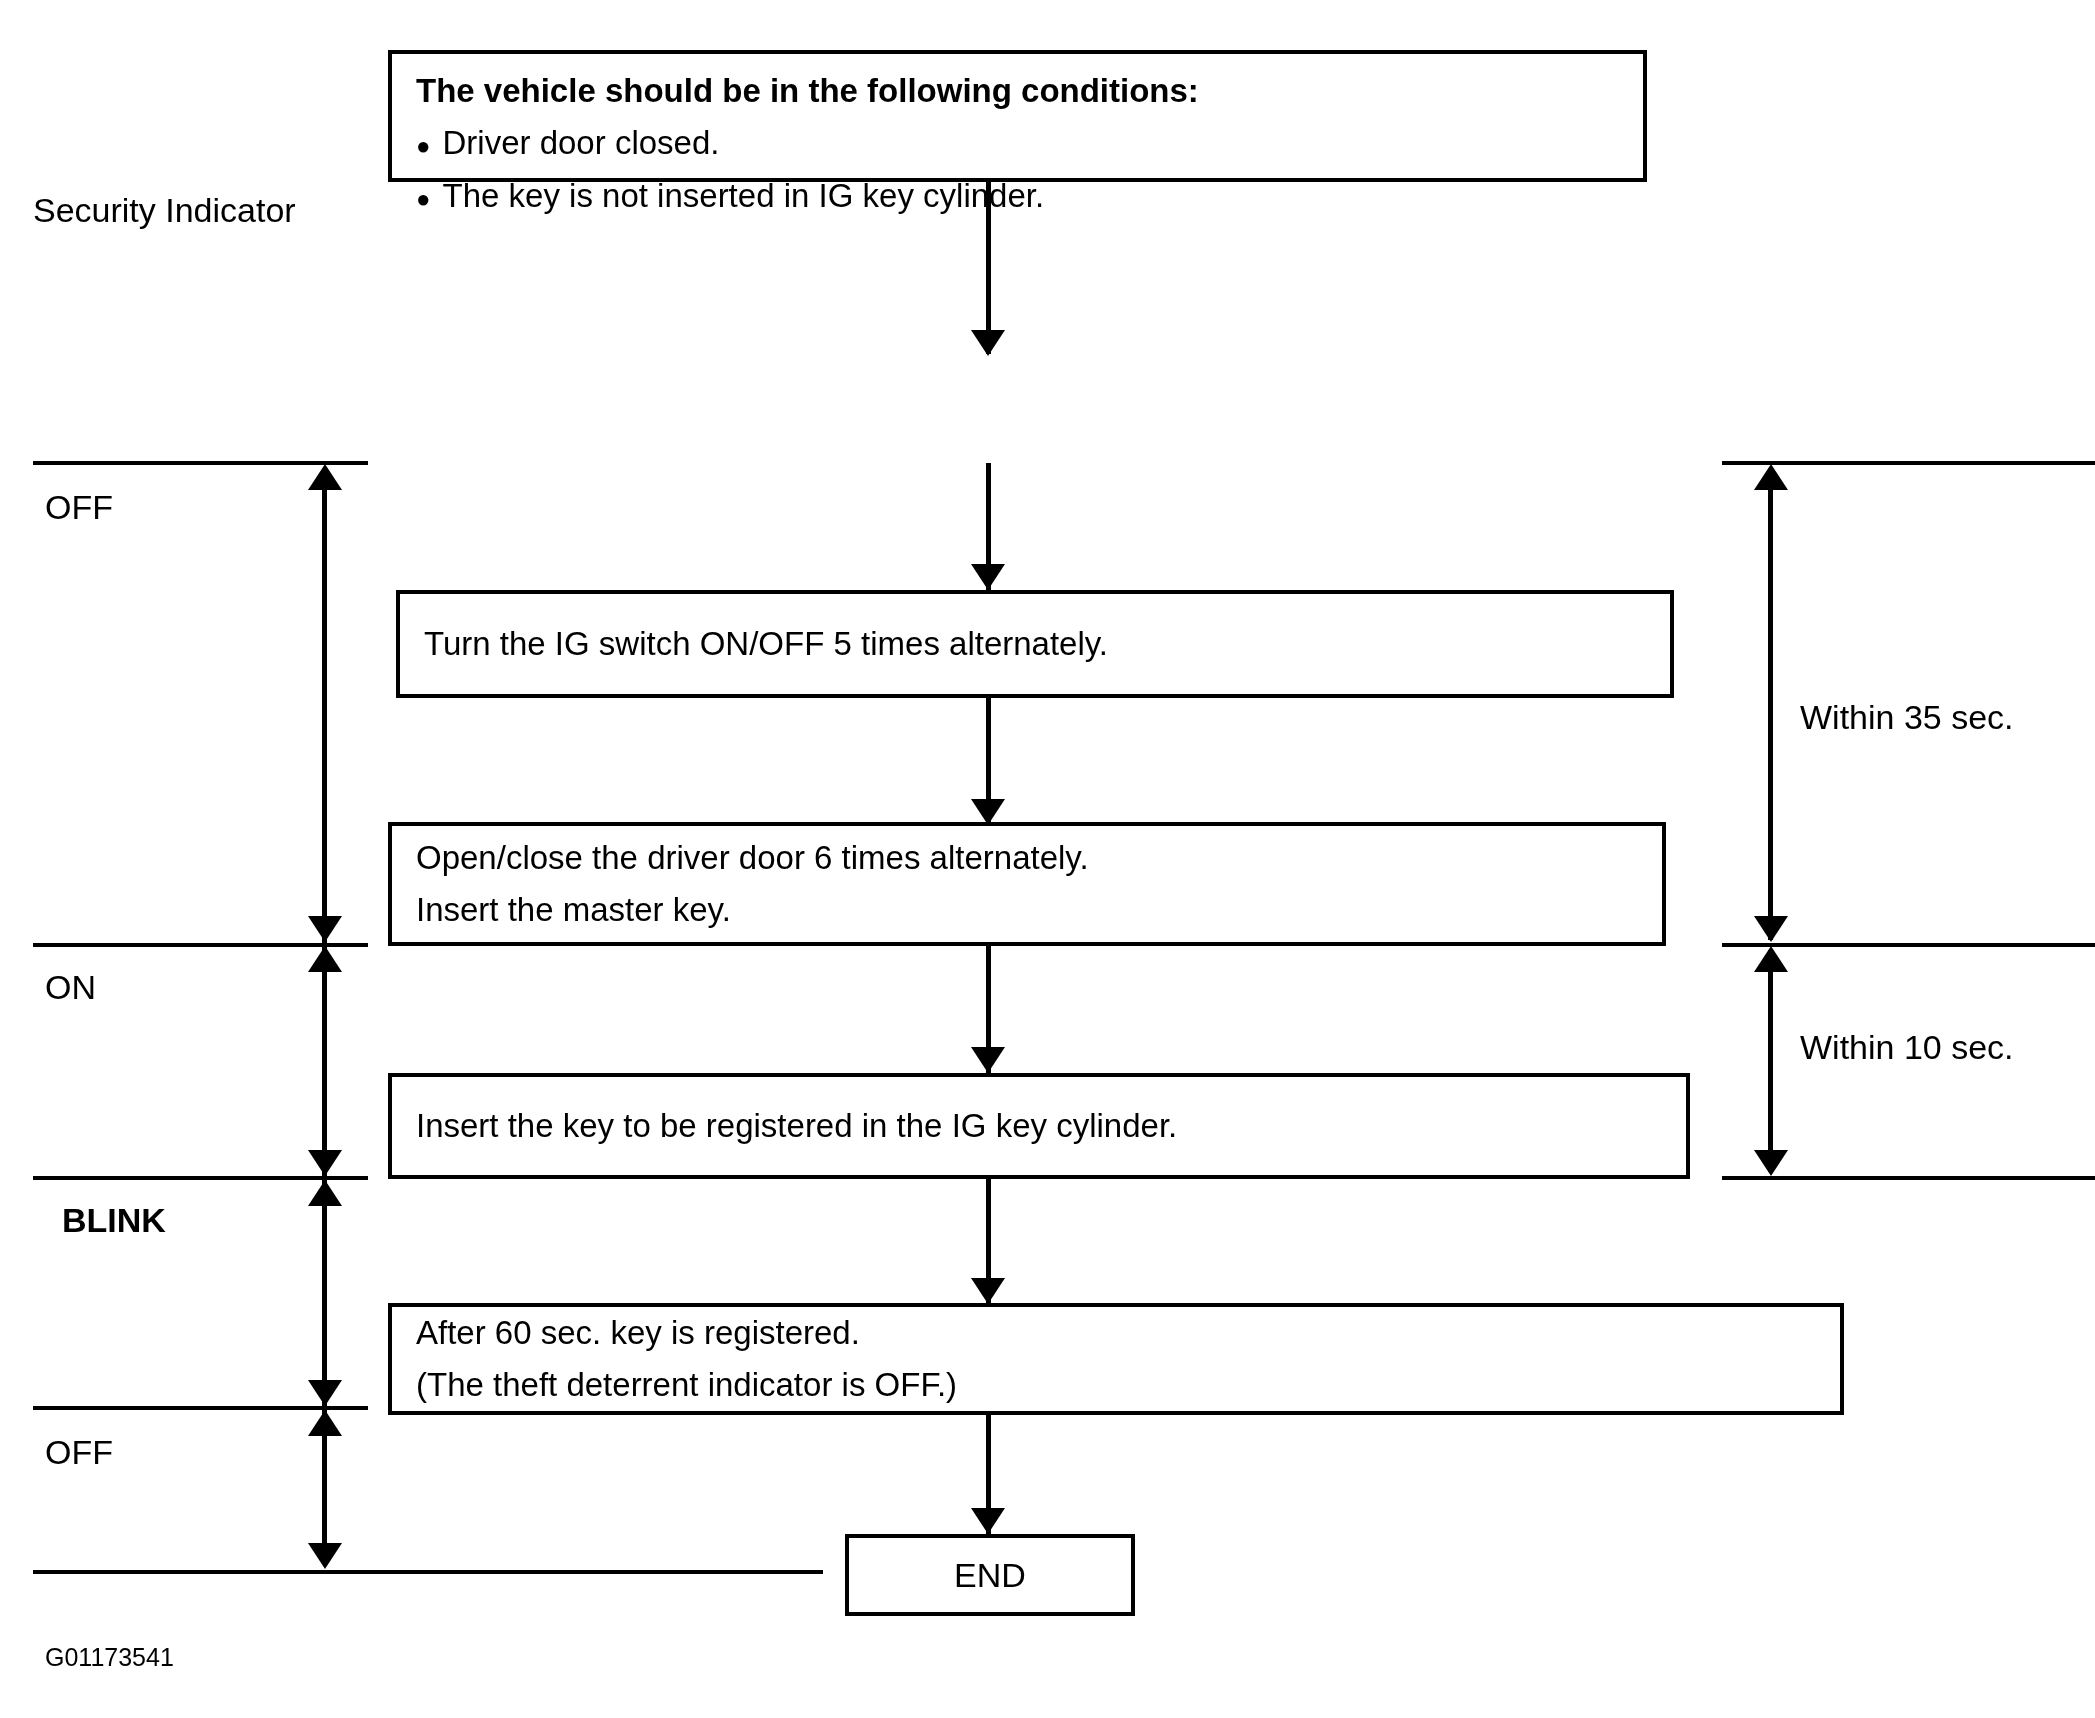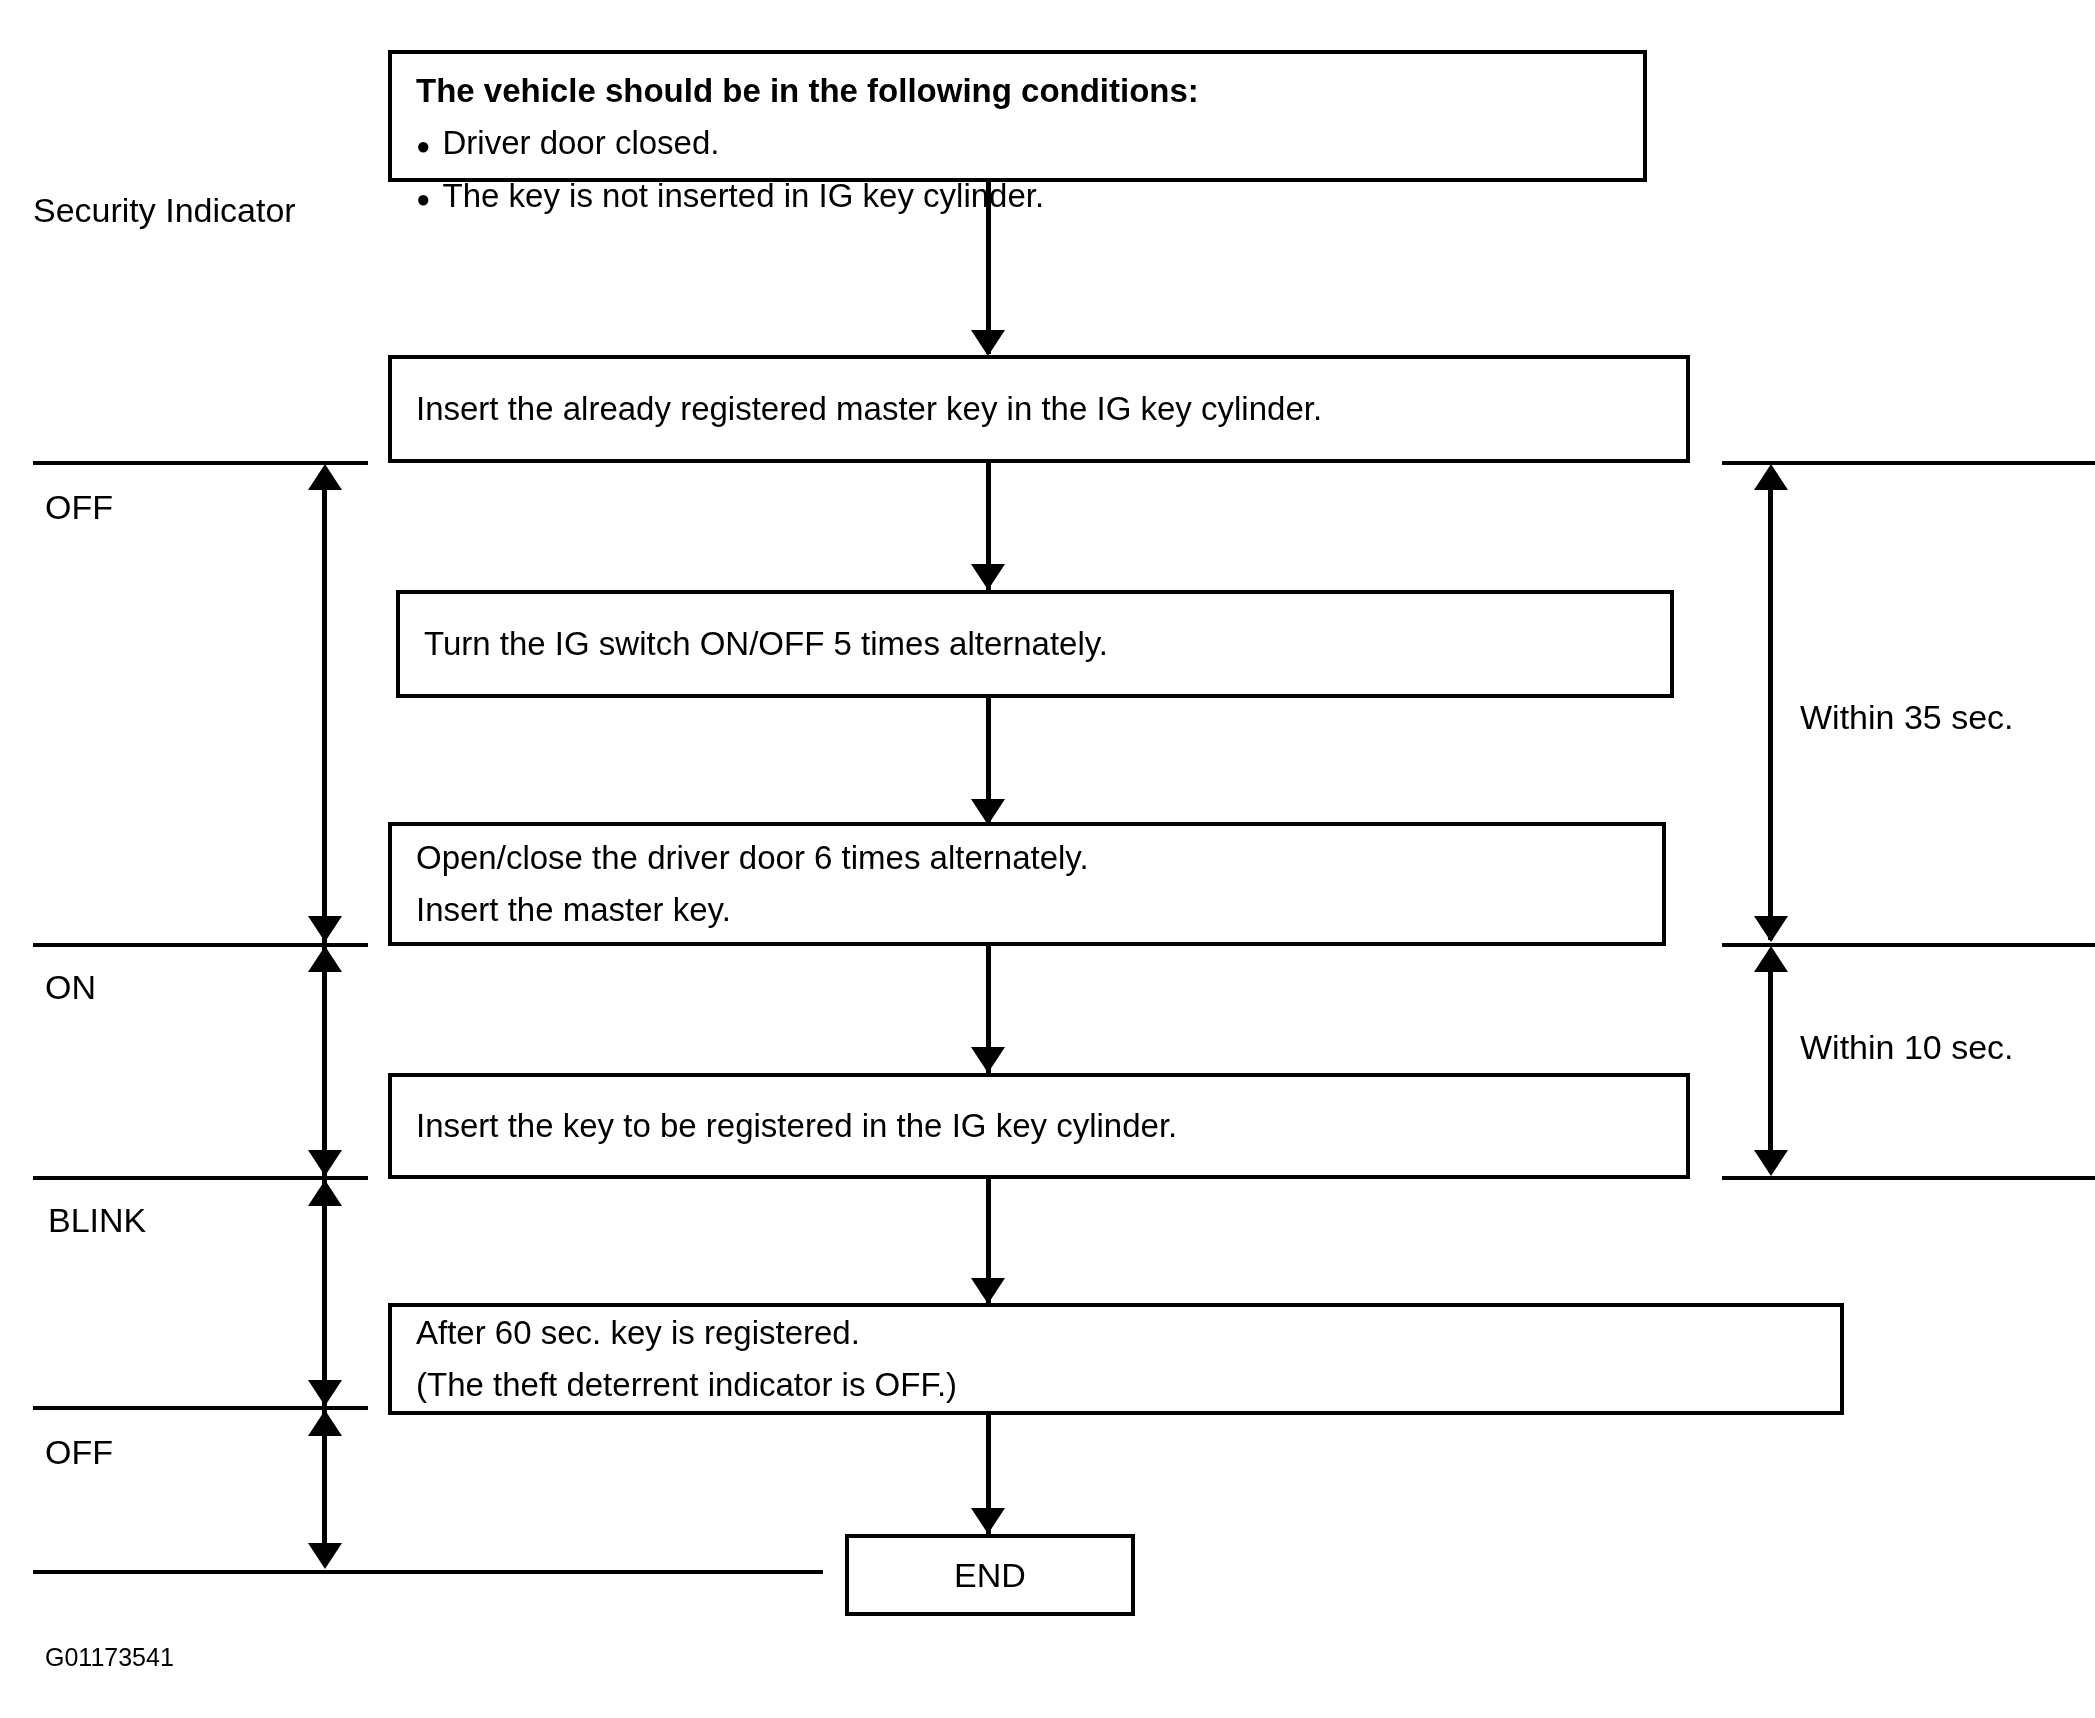--- a/index.html
+++ b/index.html
@@ -43,25 +43,20 @@
       <div class="bullet-row">
         <span class="bullet-dot">●</span>
         <span>The key is not inserted in IG key cylinder.</span>
       </div>
     </div>
   </div>
 
   <div class="vline" style="left:986px;top:182px;height:172px;"></div>
   <div class="ah-down" style="left:971px;top:330px;"></div>
 
-  <div class="box" style="left:388px;top:355px;width:1302px;height:108px;">
-    <div class="lines">
-      <div class="ln">Insert the already registered master key in the IG key cylinder.</div>
-    </div>
-  </div>
 
   <div class="vline" style="left:986px;top:463px;height:127px;"></div>
   <div class="ah-down" style="left:971px;top:564px;"></div>
 
   <div class="box" style="left:388px;top:590px;width:1278px;height:108px;margin-left:8px;">
     <div class="lines">
       <div class="ln">Turn the IG switch ON/OFF 5 times alternately.</div>
     </div>
   </div>
 
@@ -102,21 +97,21 @@
   </div>
 
   <div class="rule" style="left:33px;top:461px;width:335px;"></div>
   <div class="rule" style="left:33px;top:943px;width:335px;"></div>
   <div class="rule" style="left:33px;top:1176px;width:335px;"></div>
   <div class="rule" style="left:33px;top:1406px;width:335px;"></div>
   <div class="rule" style="left:33px;top:1570px;width:790px;"></div>
 
   <div class="lbl" style="left:45px;top:490px;">OFF</div>
   <div class="lbl" style="left:45px;top:970px;">ON</div>
-  <div class="lbl" style="left:48px;top:1203px;">BLINK</div>
+  <div class="lbl" style="left:62px;top:1203px;font-weight:bold;">BLINK</div>
   <div class="lbl" style="left:45px;top:1435px;">OFF</div>
 
   <div class="vline" style="left:322px;top:470px;height:1092px;"></div>
 
   <div class="ah-up" style="left:308px;top:464px;"></div>
   <div class="ah-down" style="left:308px;top:916px;"></div>
   <div class="ah-up" style="left:308px;top:946px;"></div>
   <div class="ah-down" style="left:308px;top:1150px;"></div>
   <div class="ah-up" style="left:308px;top:1180px;"></div>
   <div class="ah-down" style="left:308px;top:1380px;"></div>

